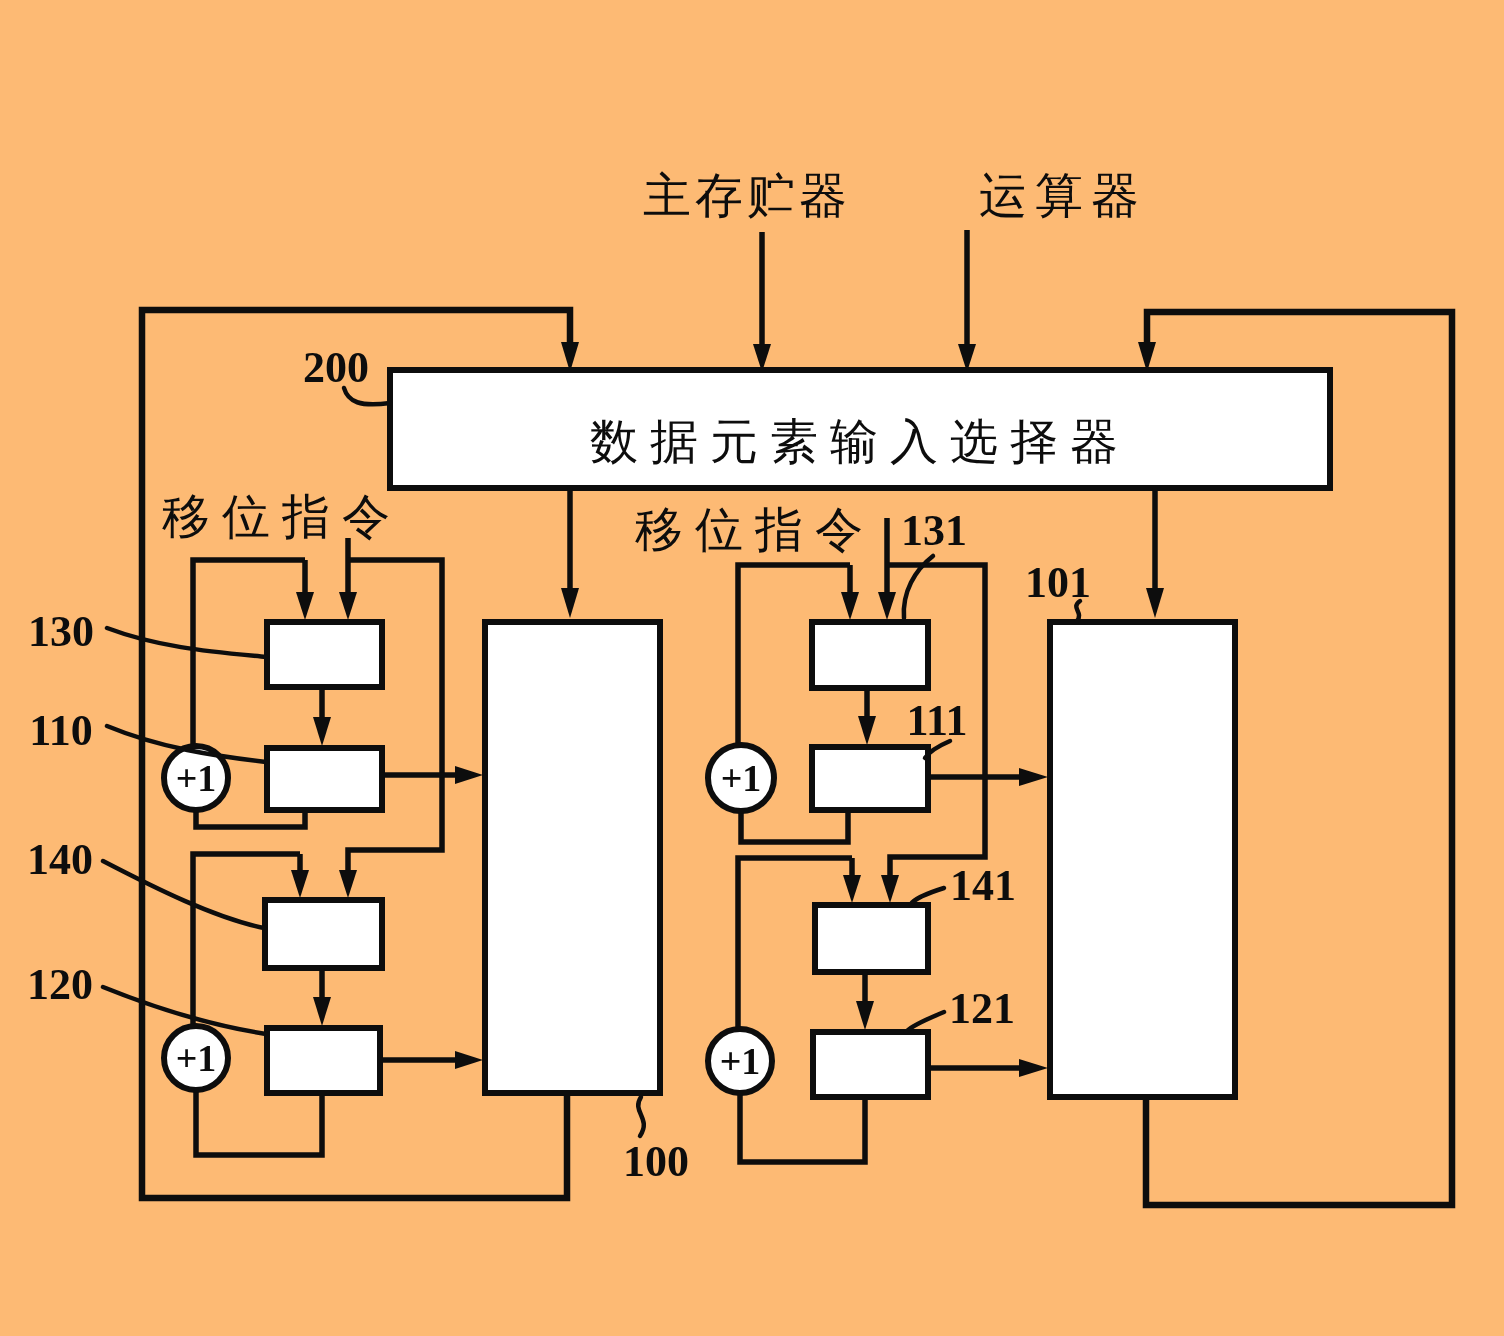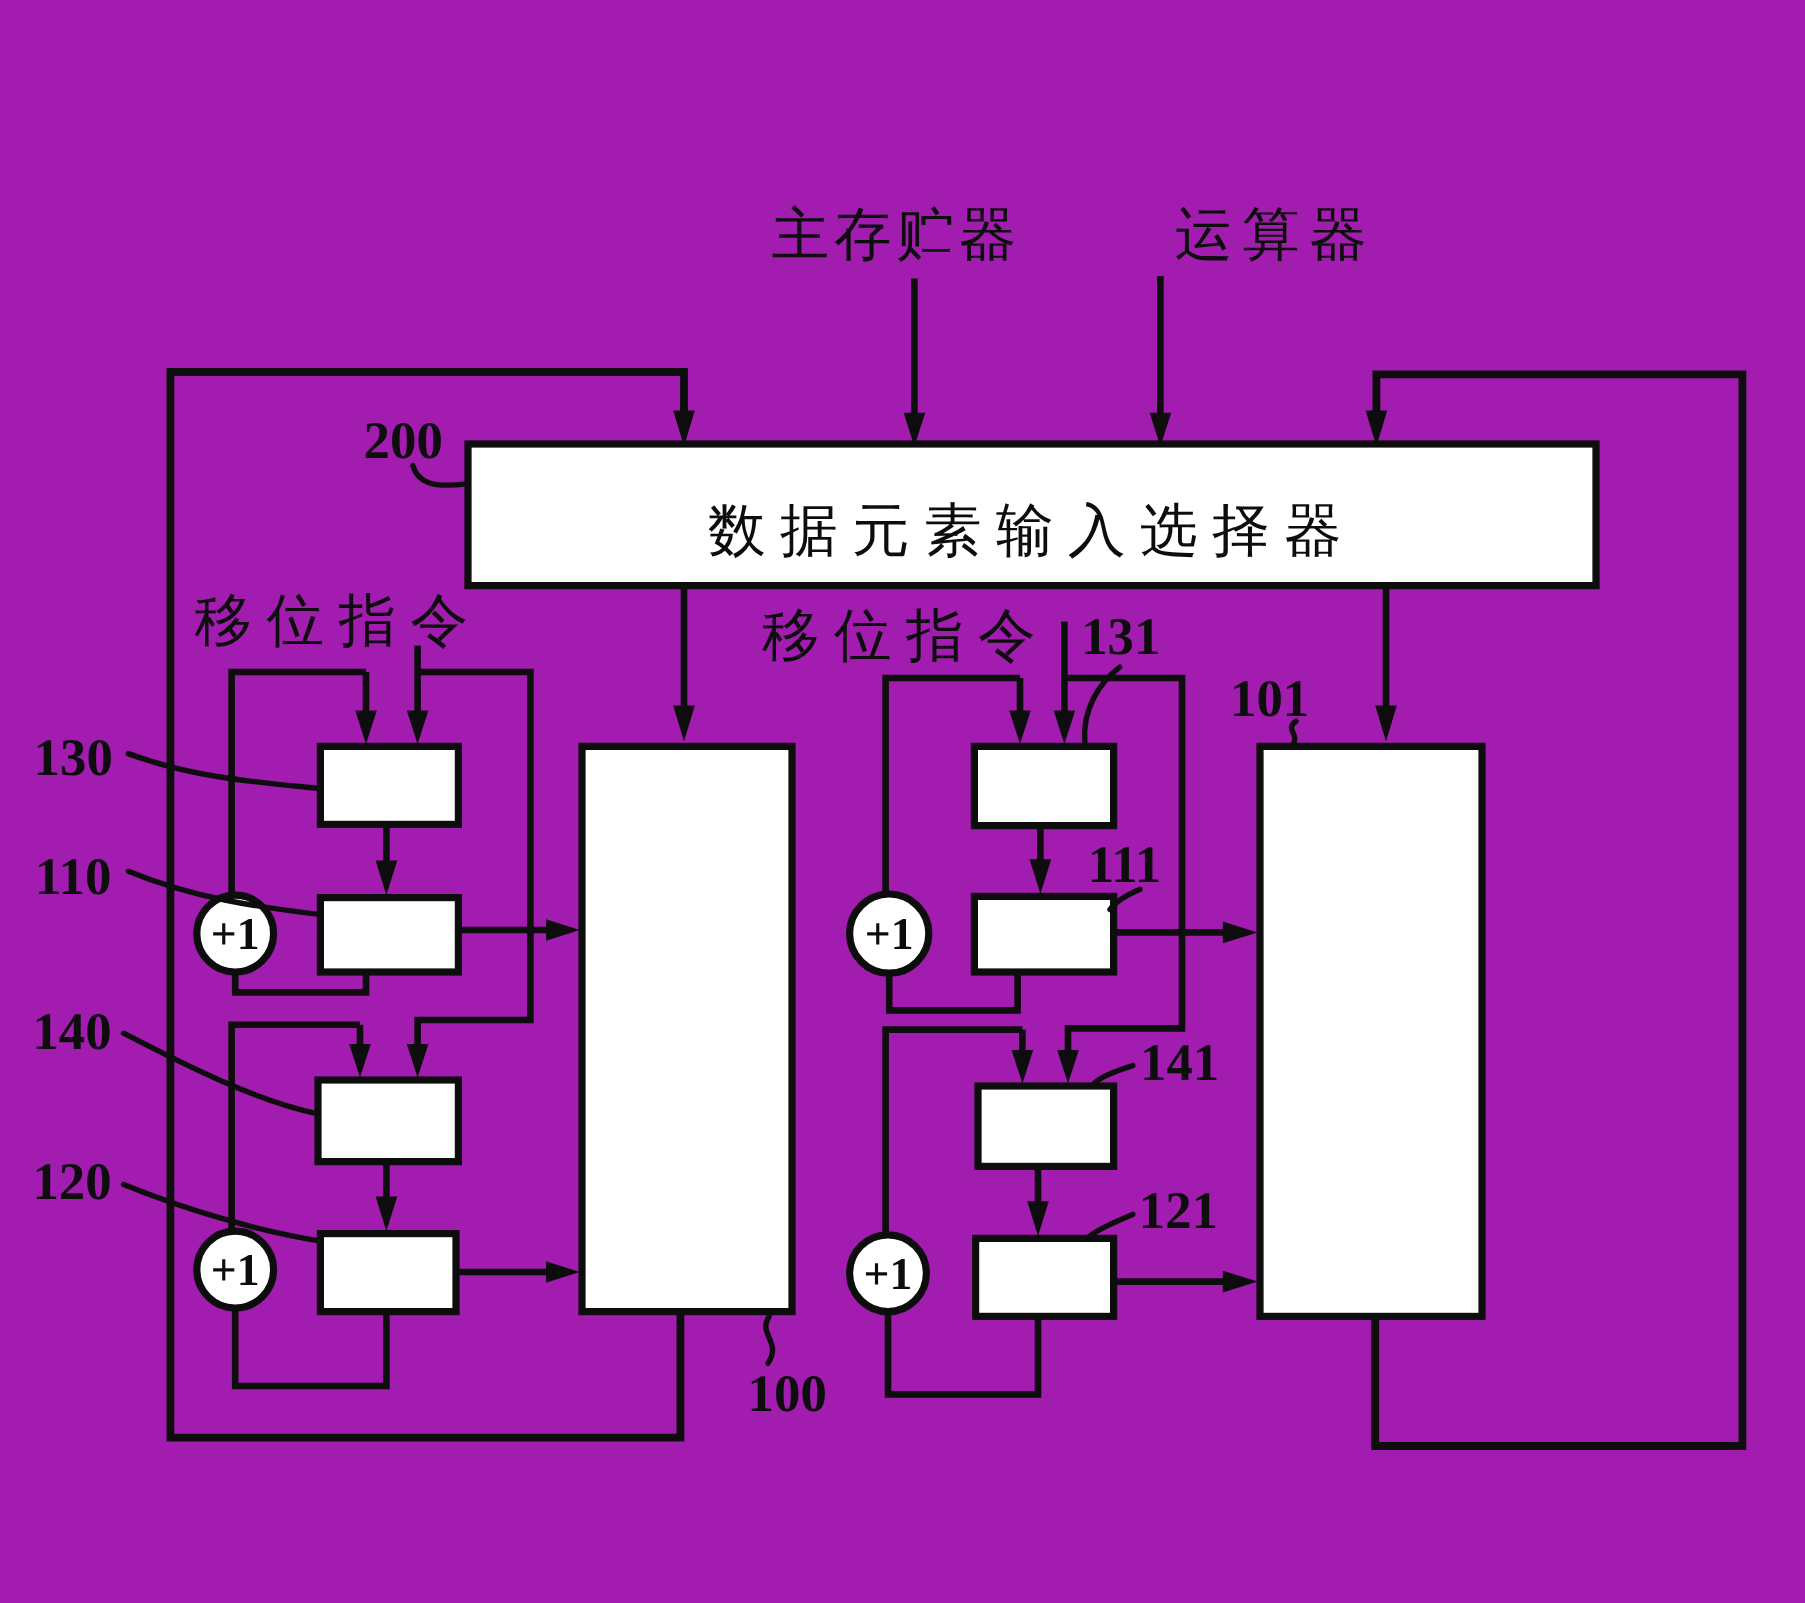--- a/index.html
+++ b/index.html
@@ -4,21 +4,21 @@
 <style>
   html, body {
     margin: 0;
     padding: 0;
     background: #ffffff;
   }
   #stage {
     position: relative;
     width: 1504px;
     height: 1336px;
-    background: #a21caf;
+    background: #fdba74;
     overflow: hidden;
   }
   svg { display: block; }
   .ln  { stroke: #0d0d0d; stroke-width: 5.5; fill: none; stroke-linecap: butt; stroke-linejoin: miter; }
   .ln-box { stroke: #0d0d0d; stroke-width: 6; fill: #ffffff; }
   .ln-outer { stroke: #0d0d0d; stroke-width: 6.5; fill: none; stroke-linejoin: miter; }
   .ln-leader { stroke: #0d0d0d; stroke-width: 4.5; fill: none; stroke-linecap: round; }
   .ah { fill: #0d0d0d; stroke: none; }
   .cjk {
     font-family: "Liberation Serif", "DejaVu Serif", serif;

